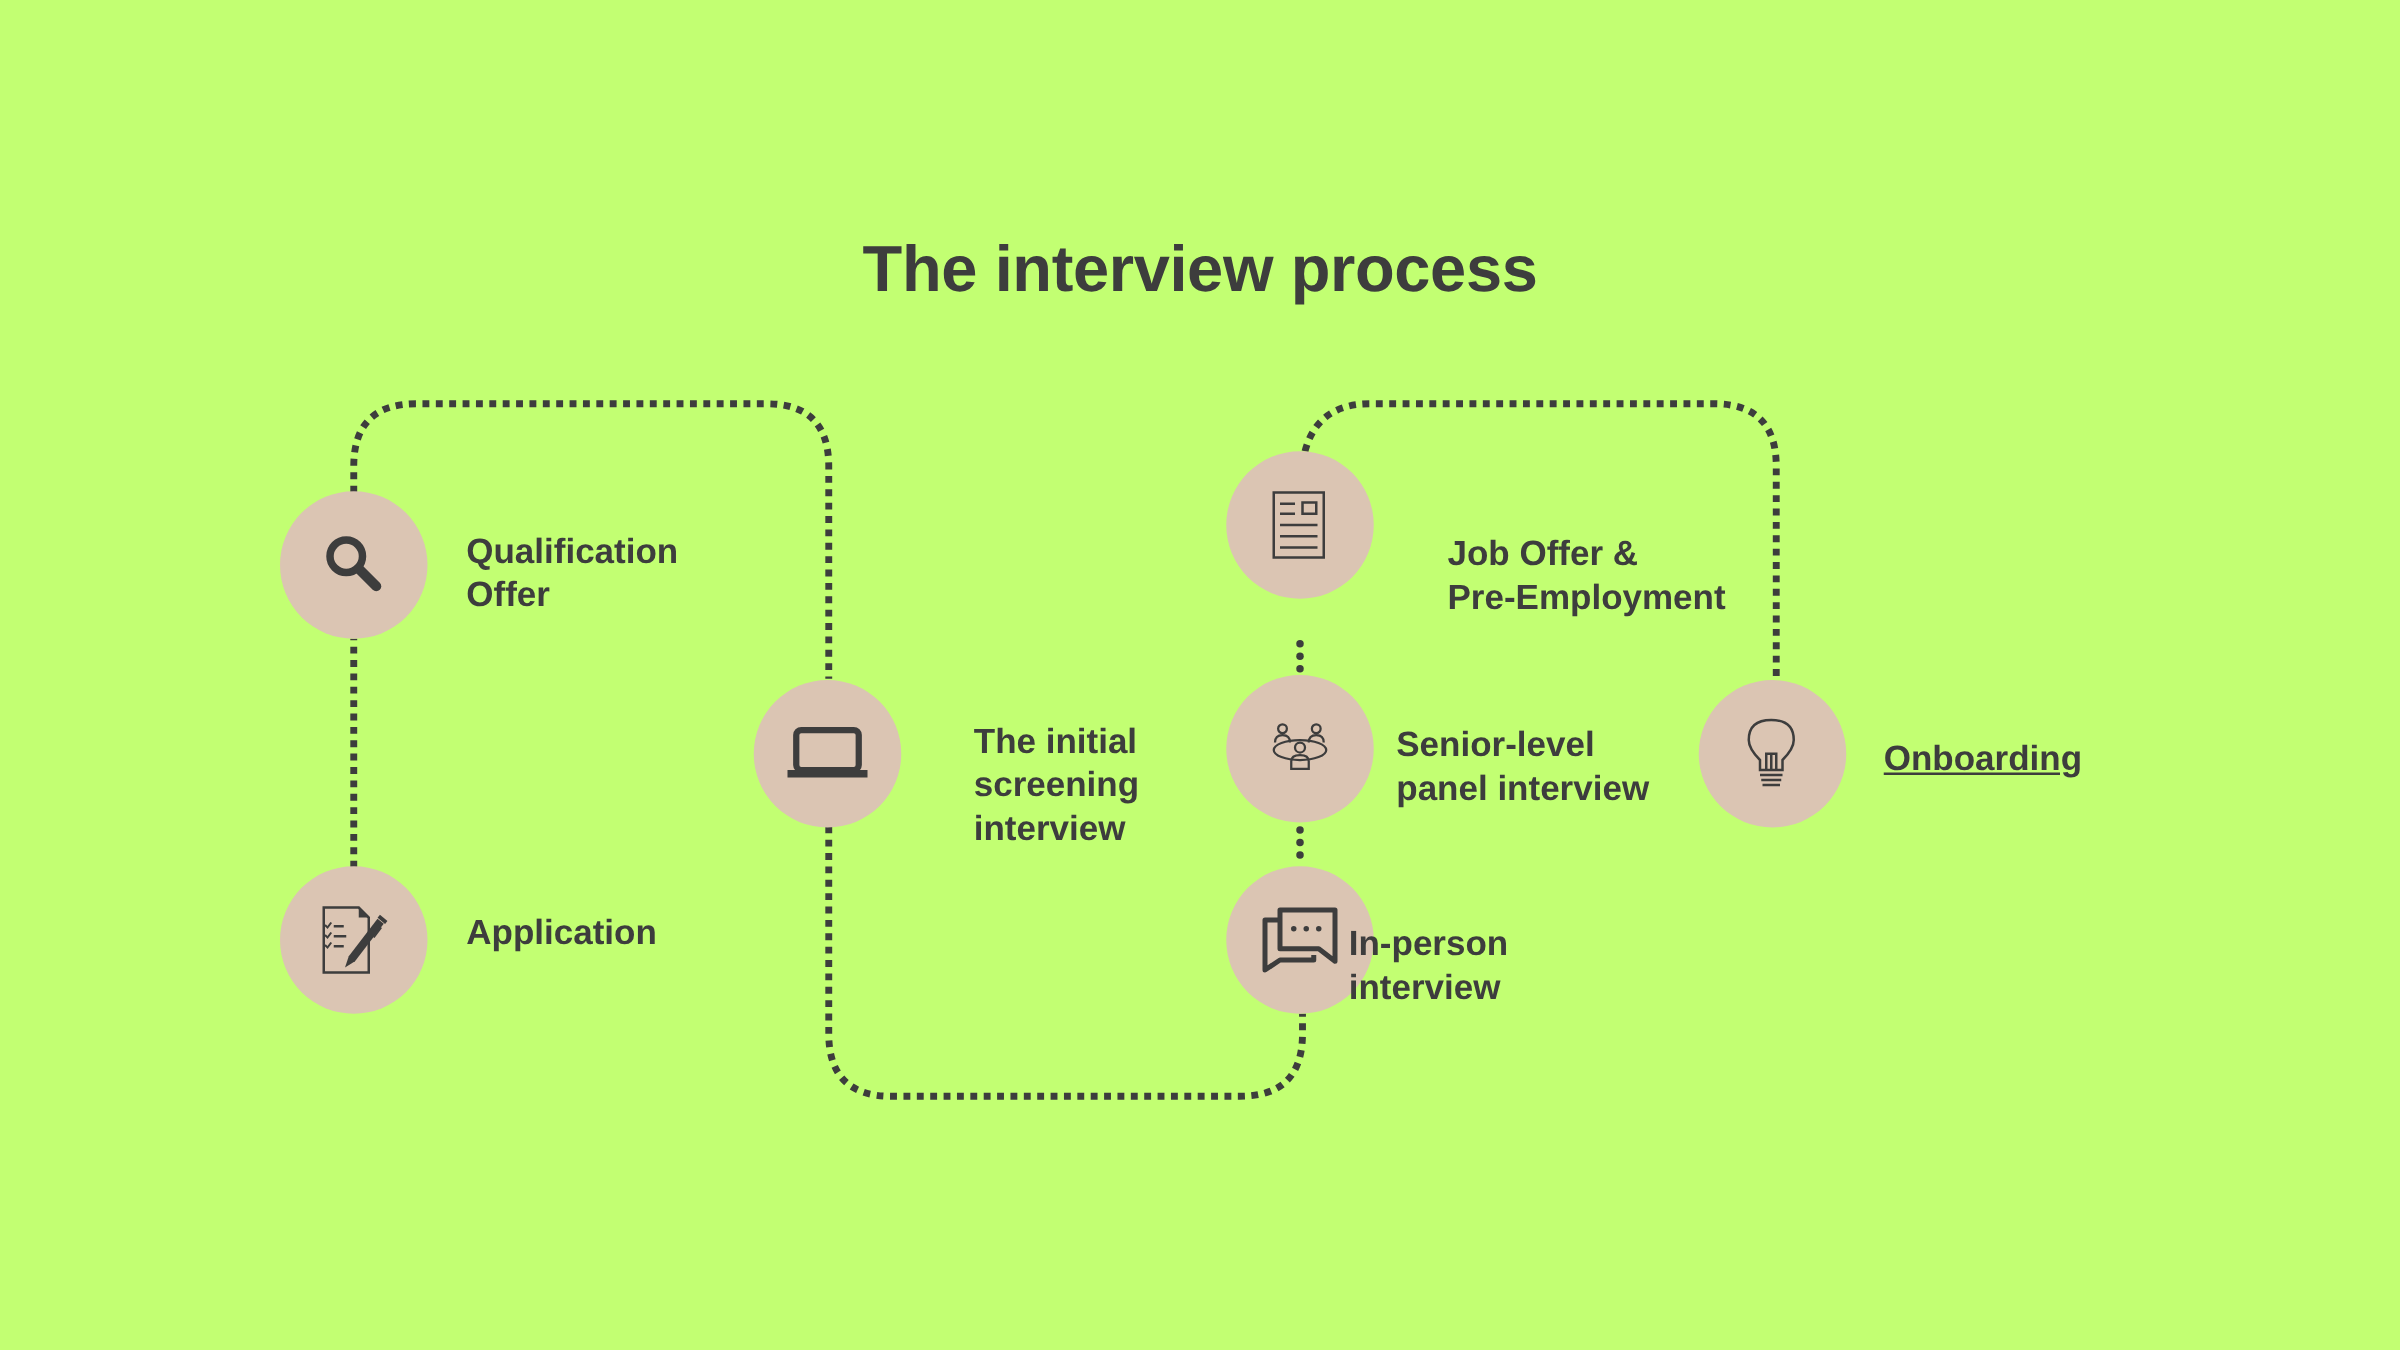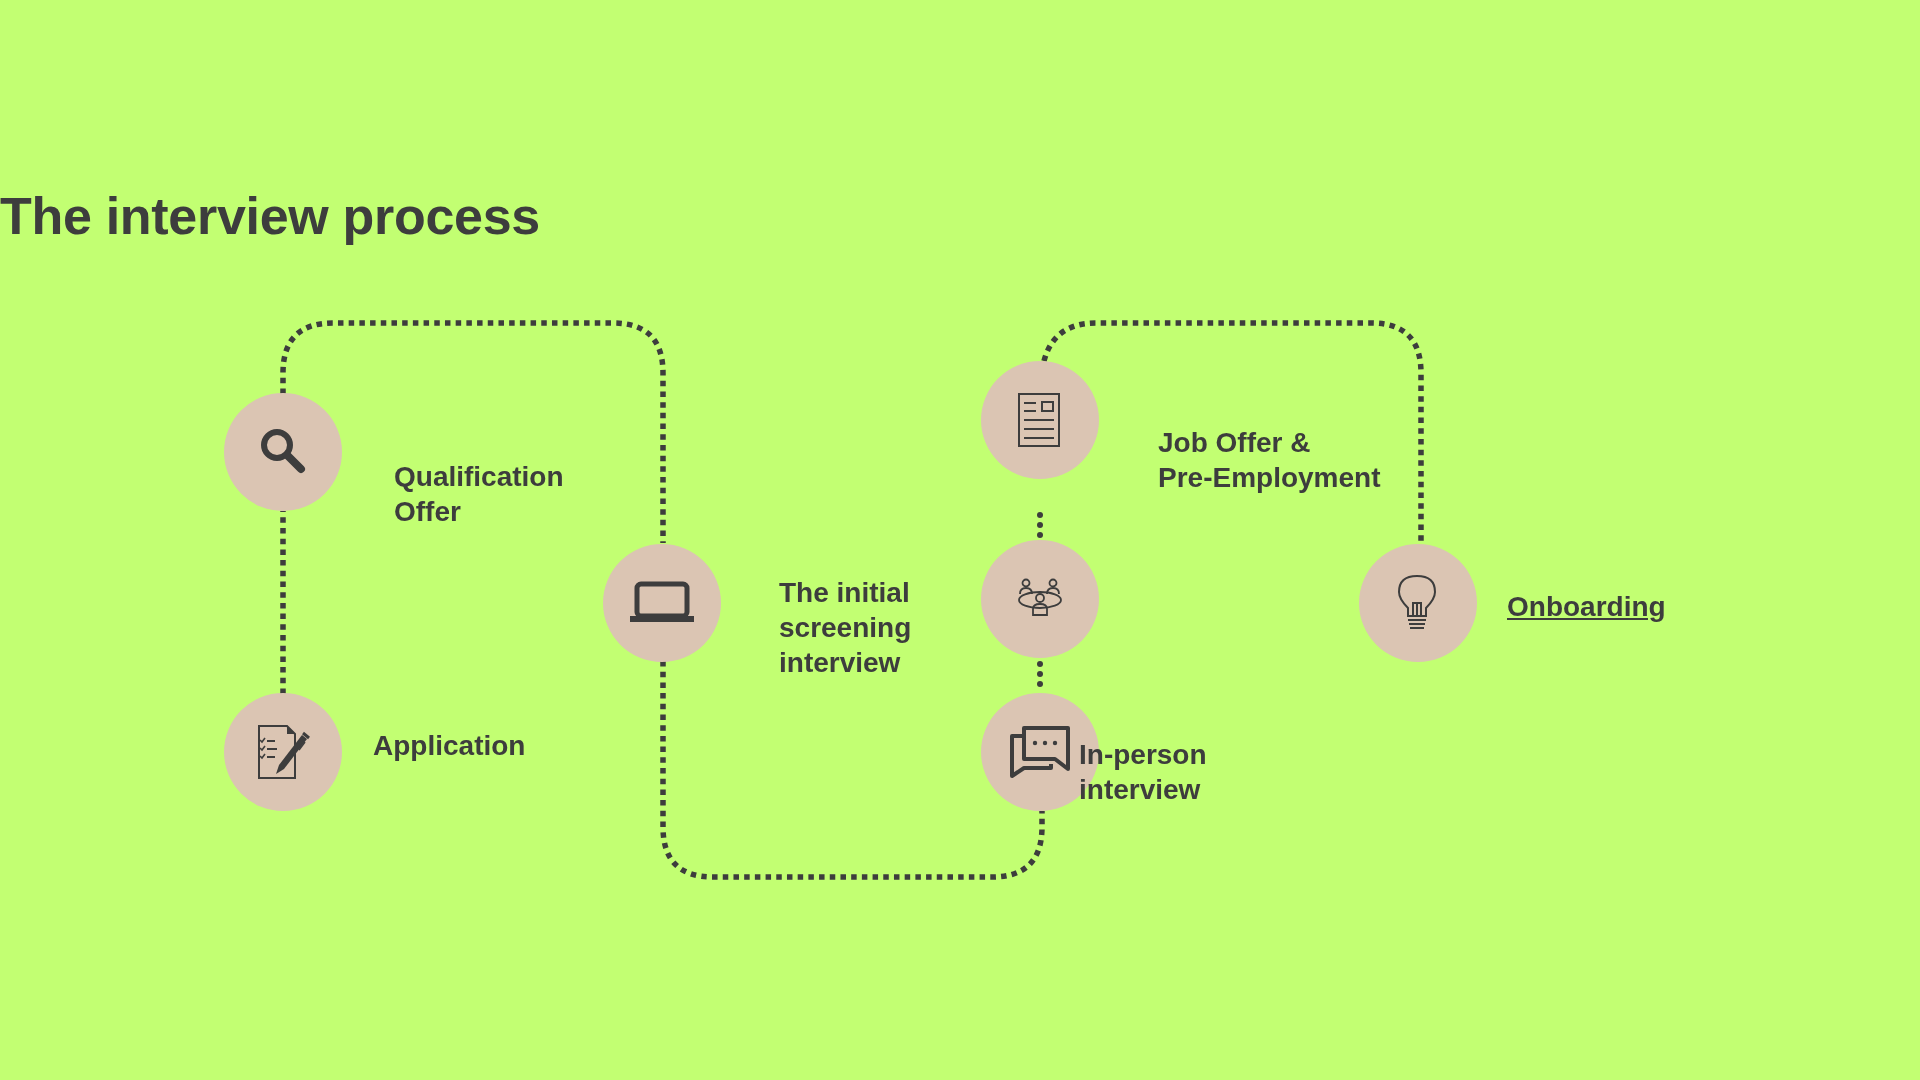--- a/index.html
+++ b/index.html
@@ -15,20 +15,21 @@
     .canvas {
       position: relative;
       width: 1920px;
       height: 1080px;
     }
     .title {
       position: absolute;
       left: 0;
       width: 1920px;
       top: 186px;
+      text-align: center;
       font-size: 52px;
       font-weight: 700;
       letter-spacing: -0.3px;
       line-height: 60px;
       margin: 0;
       color: #3d3d3d;
     }
     svg.connectors {
       position: absolute;
       left: 0;
@@ -90,21 +91,21 @@
       <circle cx="1040" cy="684" r="3"></circle>
     </g>
   </svg>
 
   <div class="node-circle" style="left:224px; top:393px;">
     <svg width="56" height="56" viewBox="0 0 56 56">
       <circle cx="22" cy="21" r="13" fill="none" stroke="#3d3d3d" stroke-width="6"></circle>
       <line x1="32" y1="31" x2="46" y2="45" stroke="#3d3d3d" stroke-width="8" stroke-linecap="round"></line>
     </svg>
   </div>
-  <div class="node-label" style="left:394px; top:423px;margin-top:36px;">
+  <div class="node-label" style="left:373px; top:423px;">
     <span>Qualification</span>
     <span>Offer</span>
   </div>
 
   <div class="node-circle" style="left:224px; top:693px;">
     <svg width="60" height="60" viewBox="0 0 60 60">
       <path d="M6 4 L34 4 L42 12 L42 56 L6 56 Z" fill="none" stroke="#3d3d3d" stroke-width="2"></path>
       <path d="M34 4 L34 12 L42 12 Z" fill="#3d3d3d"></path>
       <path d="M14 19 L22 19 M14 27 L24 27 M14 35 L22 35" stroke="#3d3d3d" stroke-width="2"></path>
       <path d="M7 18 l2 2 l3 -4 M7 26 l2 2 l3 -4 M7 34 l2 2 l3 -4" fill="none" stroke="#3d3d3d" stroke-width="1.6"></path>
@@ -147,20 +148,24 @@
         <circle cx="10" cy="5" r="3.5"></circle>
         <path d="M4 16 Q4 10 10 10 Q16 10 16 16"></path>
         <circle cx="37" cy="5" r="3.5"></circle>
         <path d="M31 16 Q31 10 37 10 Q43 10 43 16"></path>
         <ellipse cx="24" cy="22" rx="21" ry="8"></ellipse>
         <circle cx="24" cy="20" r="4"></circle>
         <path d="M17 37 L17 31 Q17 26 24 26 Q31 26 31 31 L31 37 Z"></path>
       </g>
     </svg>
   </div>
+  <div class="node-label" style="left:1117px; top:578px;">
+    <span>Senior-level</span>
+    <span>panel interview</span>
+  </div>
 
   <div class="node-circle" style="left:981px; top:693px;">
     <svg width="62" height="54" viewBox="0 0 62 54">
       <g fill="none" stroke="#3d3d3d" stroke-width="4" stroke-linejoin="round">
         <path d="M14 11 L3 11 L3 51 L15 43 L42 43 L42 39"></path>
         <path d="M15 3 L59 3 L59 44 L46 34 L15 34 Z"></path>
       </g>
       <g fill="#3d3d3d">
         <circle cx="26" cy="18" r="2.2"></circle>
         <circle cx="36" cy="18" r="2.2"></circle>

